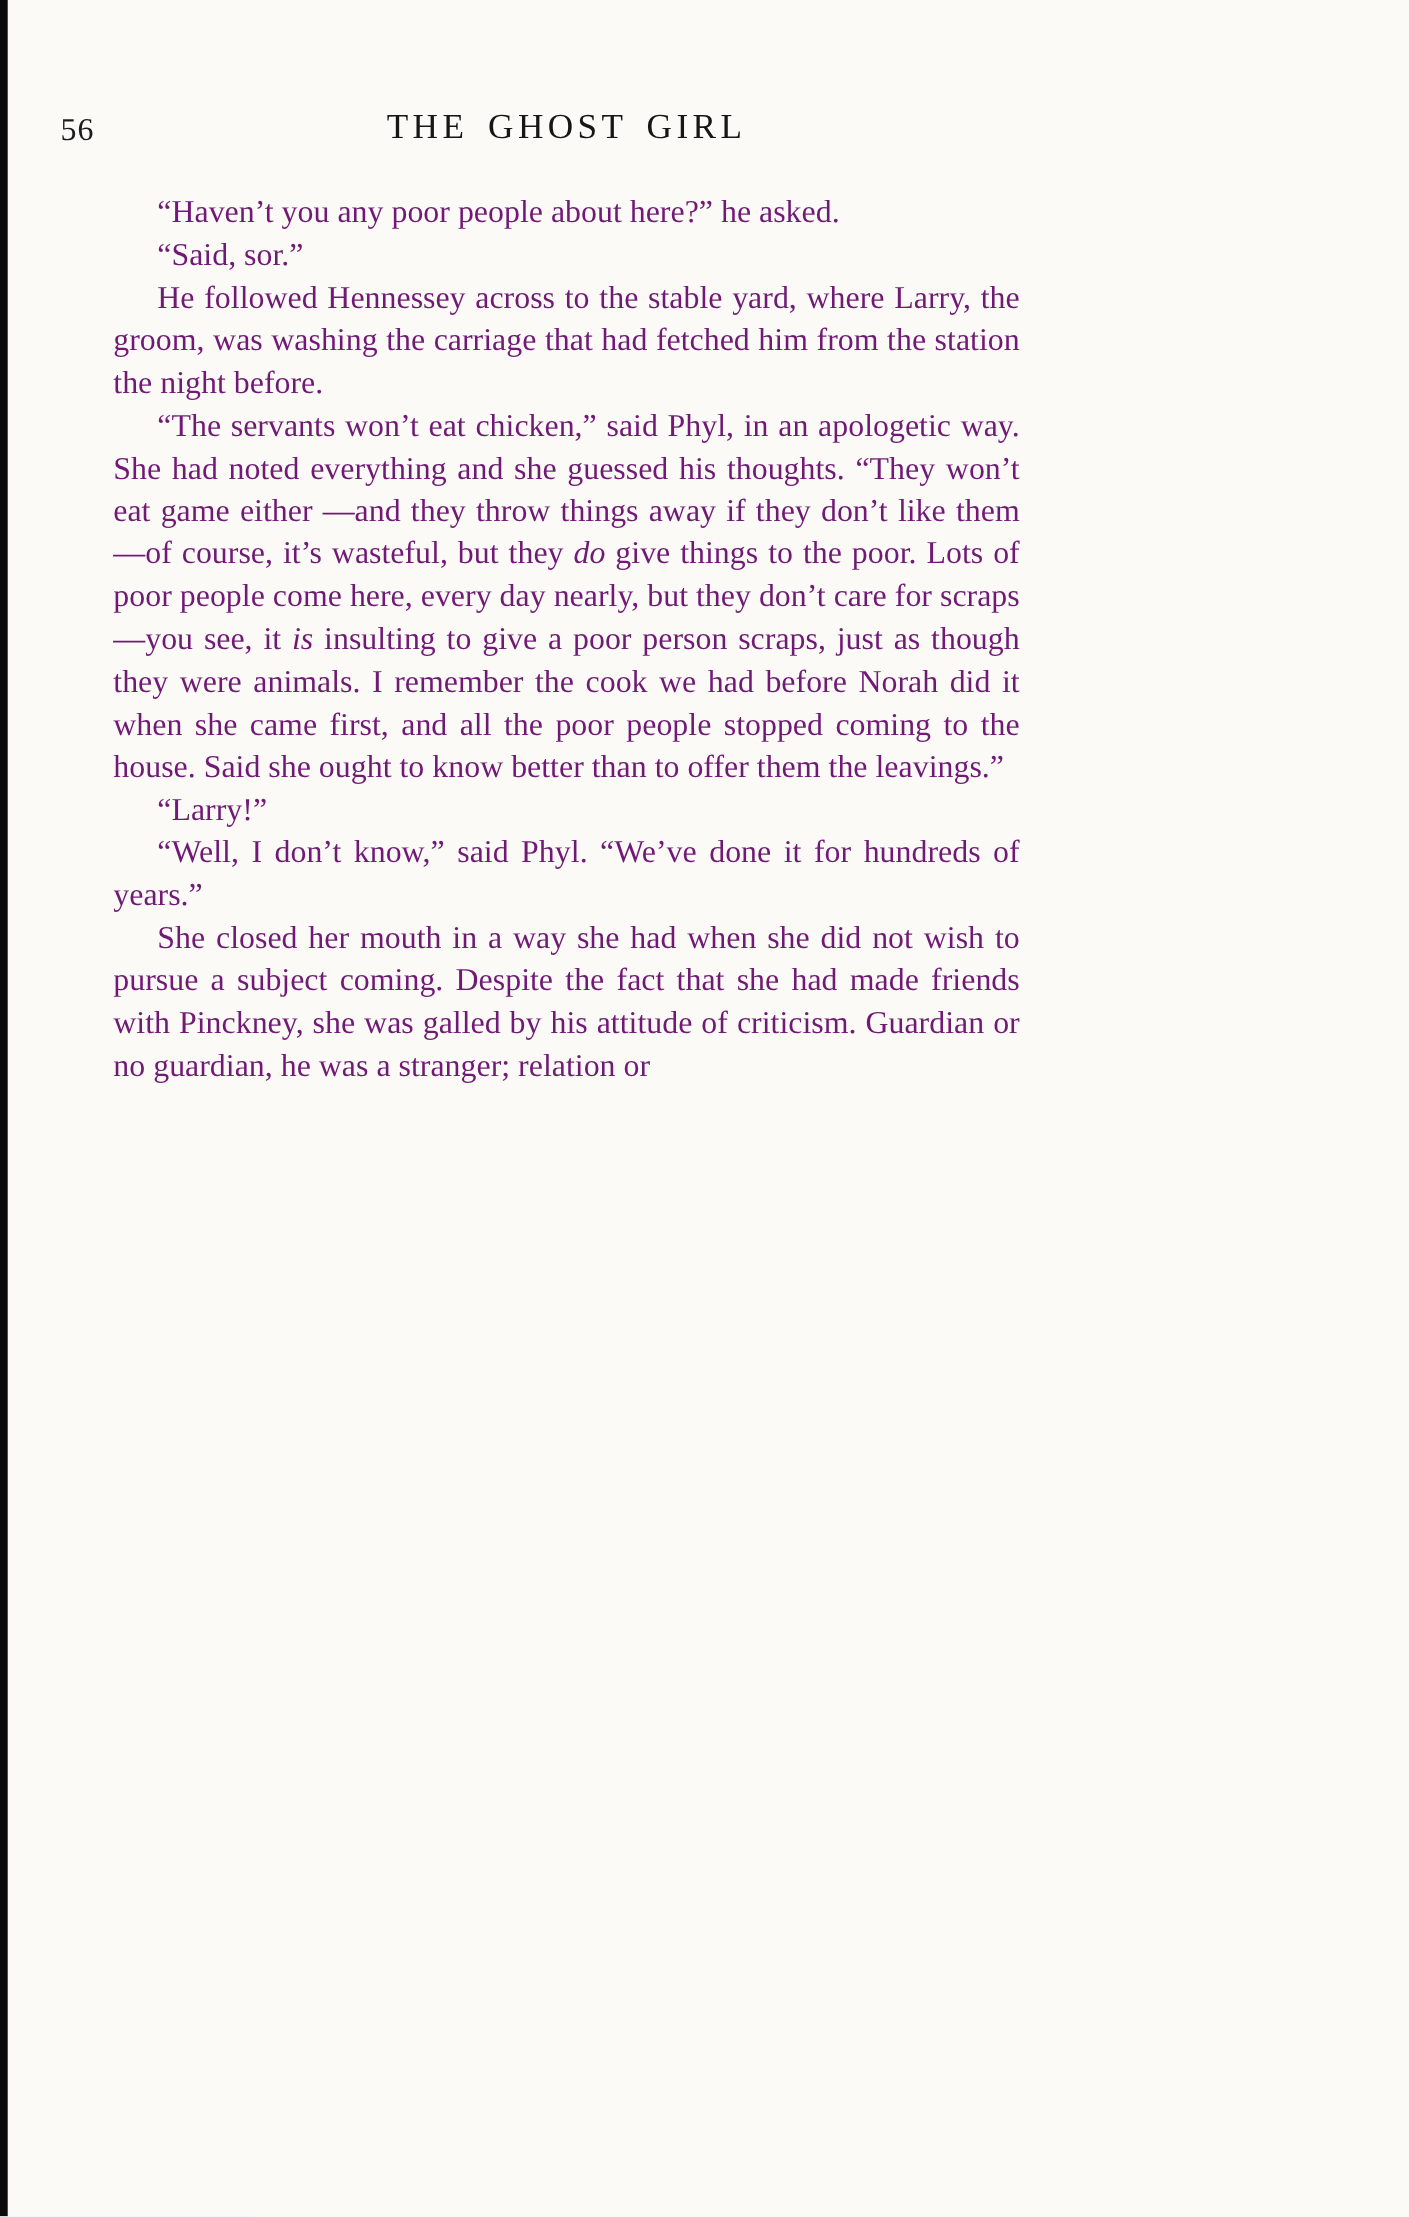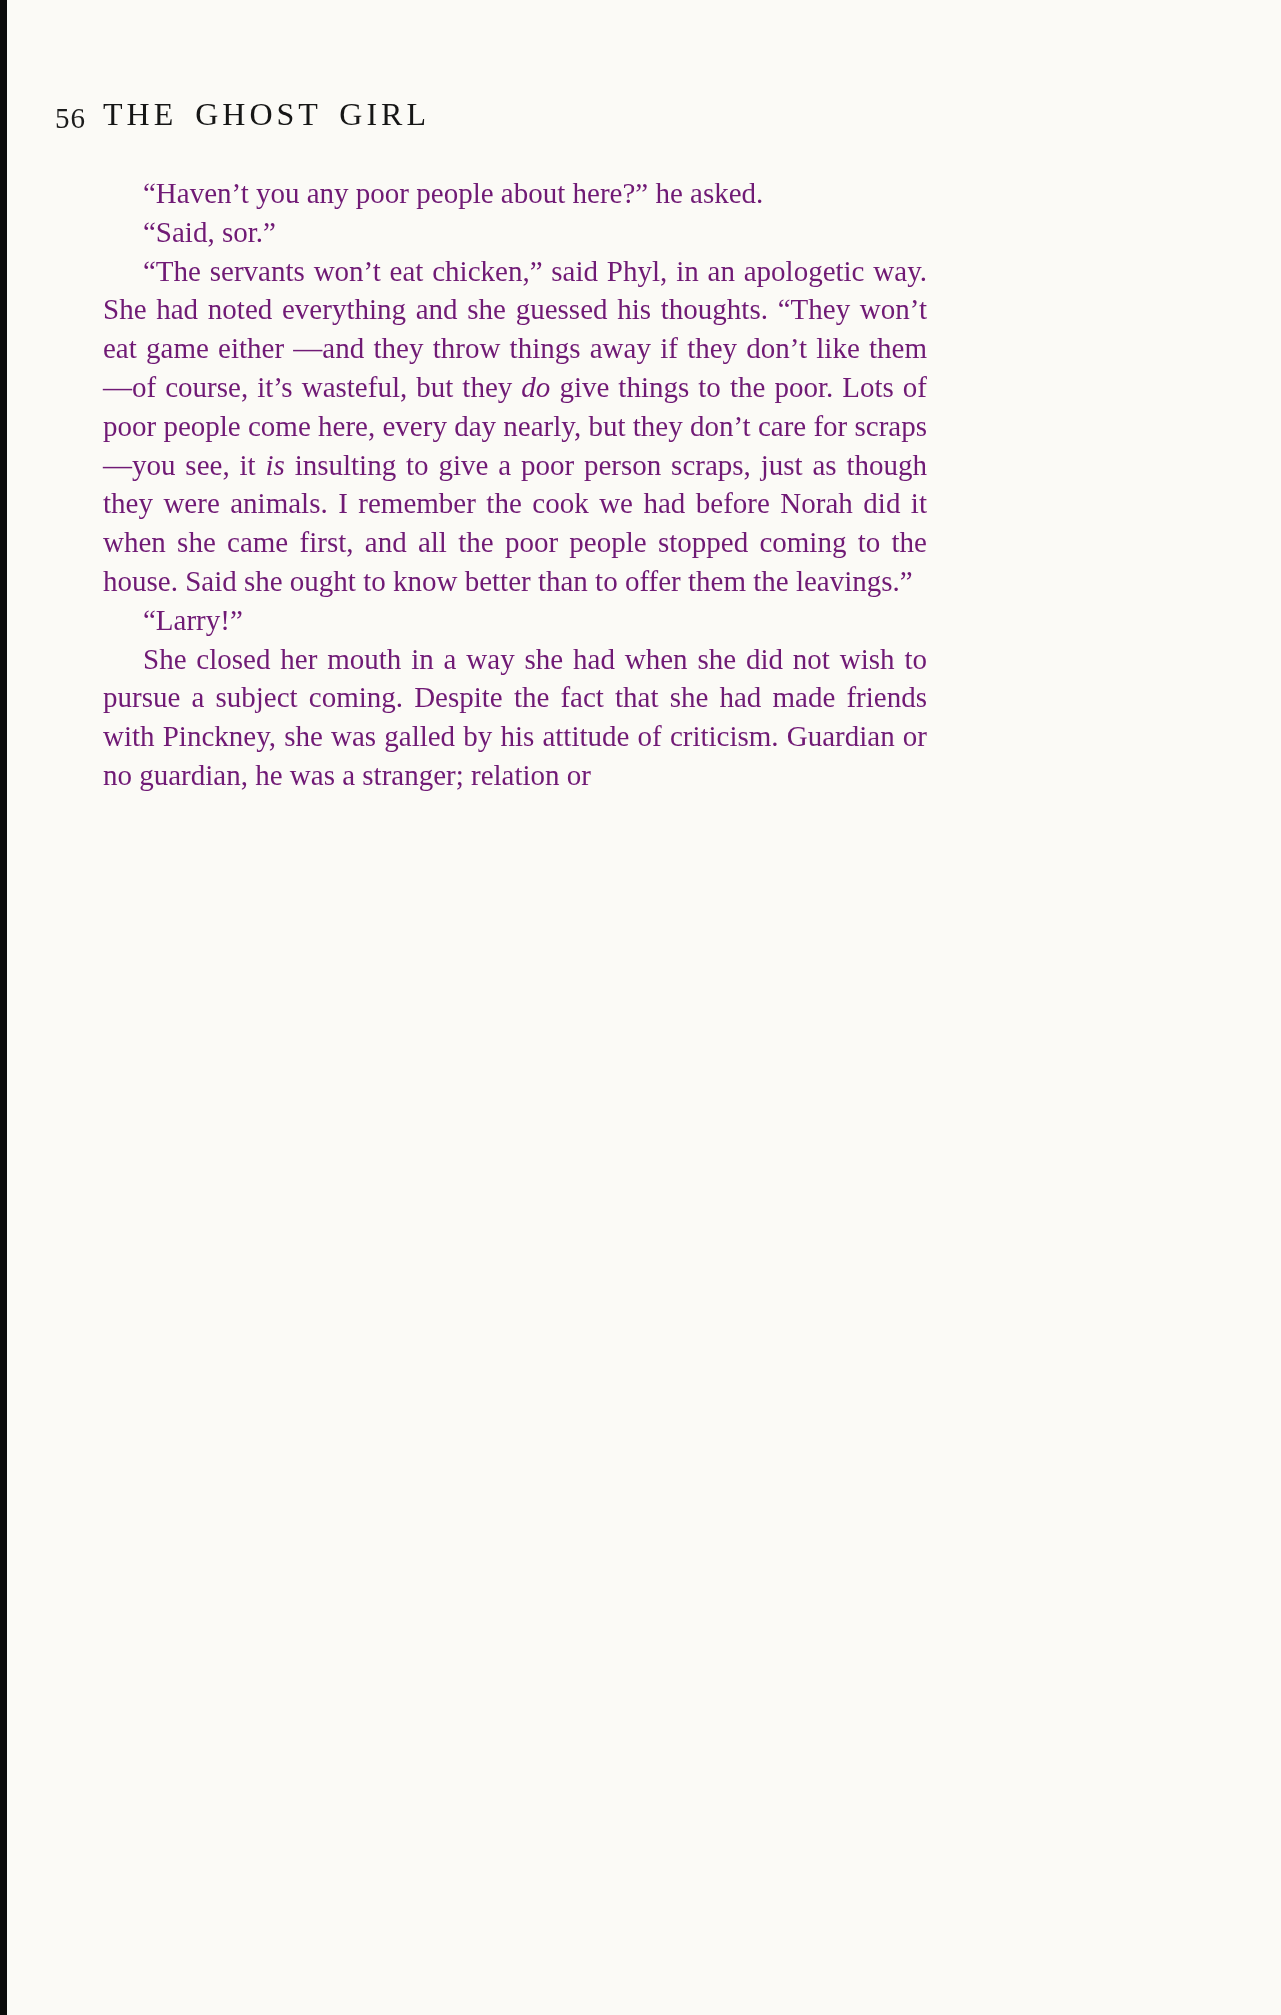--- a/index.html
+++ b/index.html
@@ -42,20 +42,21 @@
     left: -48px;
     top: 6px;
     font-size: 29px;
     letter-spacing: 1px;
     color: #1c1c1c;
   }
   .book-title {
     margin: 0;
     font-size: 32px;
     font-weight: 500;
+    text-align: center;
     letter-spacing: 4px;
     word-spacing: 6px;
     color: #161616;
   }
   .body-text p {
     margin: 0;
     font-size: 29px;
     line-height: 38.8px;
     text-align: justify;
     text-indent: 40px;
@@ -71,18 +72,20 @@
 <div class="page">
   <div class="scan-edge"></div>
   <div class="content">
     <div class="running-header">
       <span class="page-number">56</span>
       <h1 class="book-title">THE GHOST GIRL</h1>
     </div>
     <div class="body-text">
         <p><span>“Haven’t you any poor people about here?” he asked.</span></p>
         <p><span>“Said, sor.”</span></p>
+        <p><span>He followed Hennessey across to the stable yard, where Larry, the groom, was washing the carriage that had fetched him from the station the night before.</span></p>
         <p><span>“The servants won’t eat chicken,” said Phyl, in an apologetic way.  She had noted everything and she guessed his thoughts.  “They won’t eat game either —and they throw things away if they don’t like them —of course, it’s wasteful, but they </span><em>do</em><span> give things to the poor.  Lots of poor people come here, every day nearly, but they don’t care for scraps—you see, it </span><em>is</em><span> insulting to give a poor person scraps, just as though they were animals.  I remember the cook we had before Norah did it when she came first, and all the poor people stopped coming to the house.  Said she ought to know better than to offer them the leavings.”</span></p>
         <p><span>“Larry!”</span></p>
+        <p><span>“Well, I don’t know,” said Phyl.  “We’ve done it for hundreds of years.”</span></p>
         <p><span>She closed her mouth in a way she had when she did not wish to pursue a subject coming.  Despite the fact that she had made friends with Pinckney, she was galled by his attitude of criticism.  Guardian or no guardian, he was a stranger; relation or</span></p>
       </div>
   </div>
 </div>
 
 </body></html>

